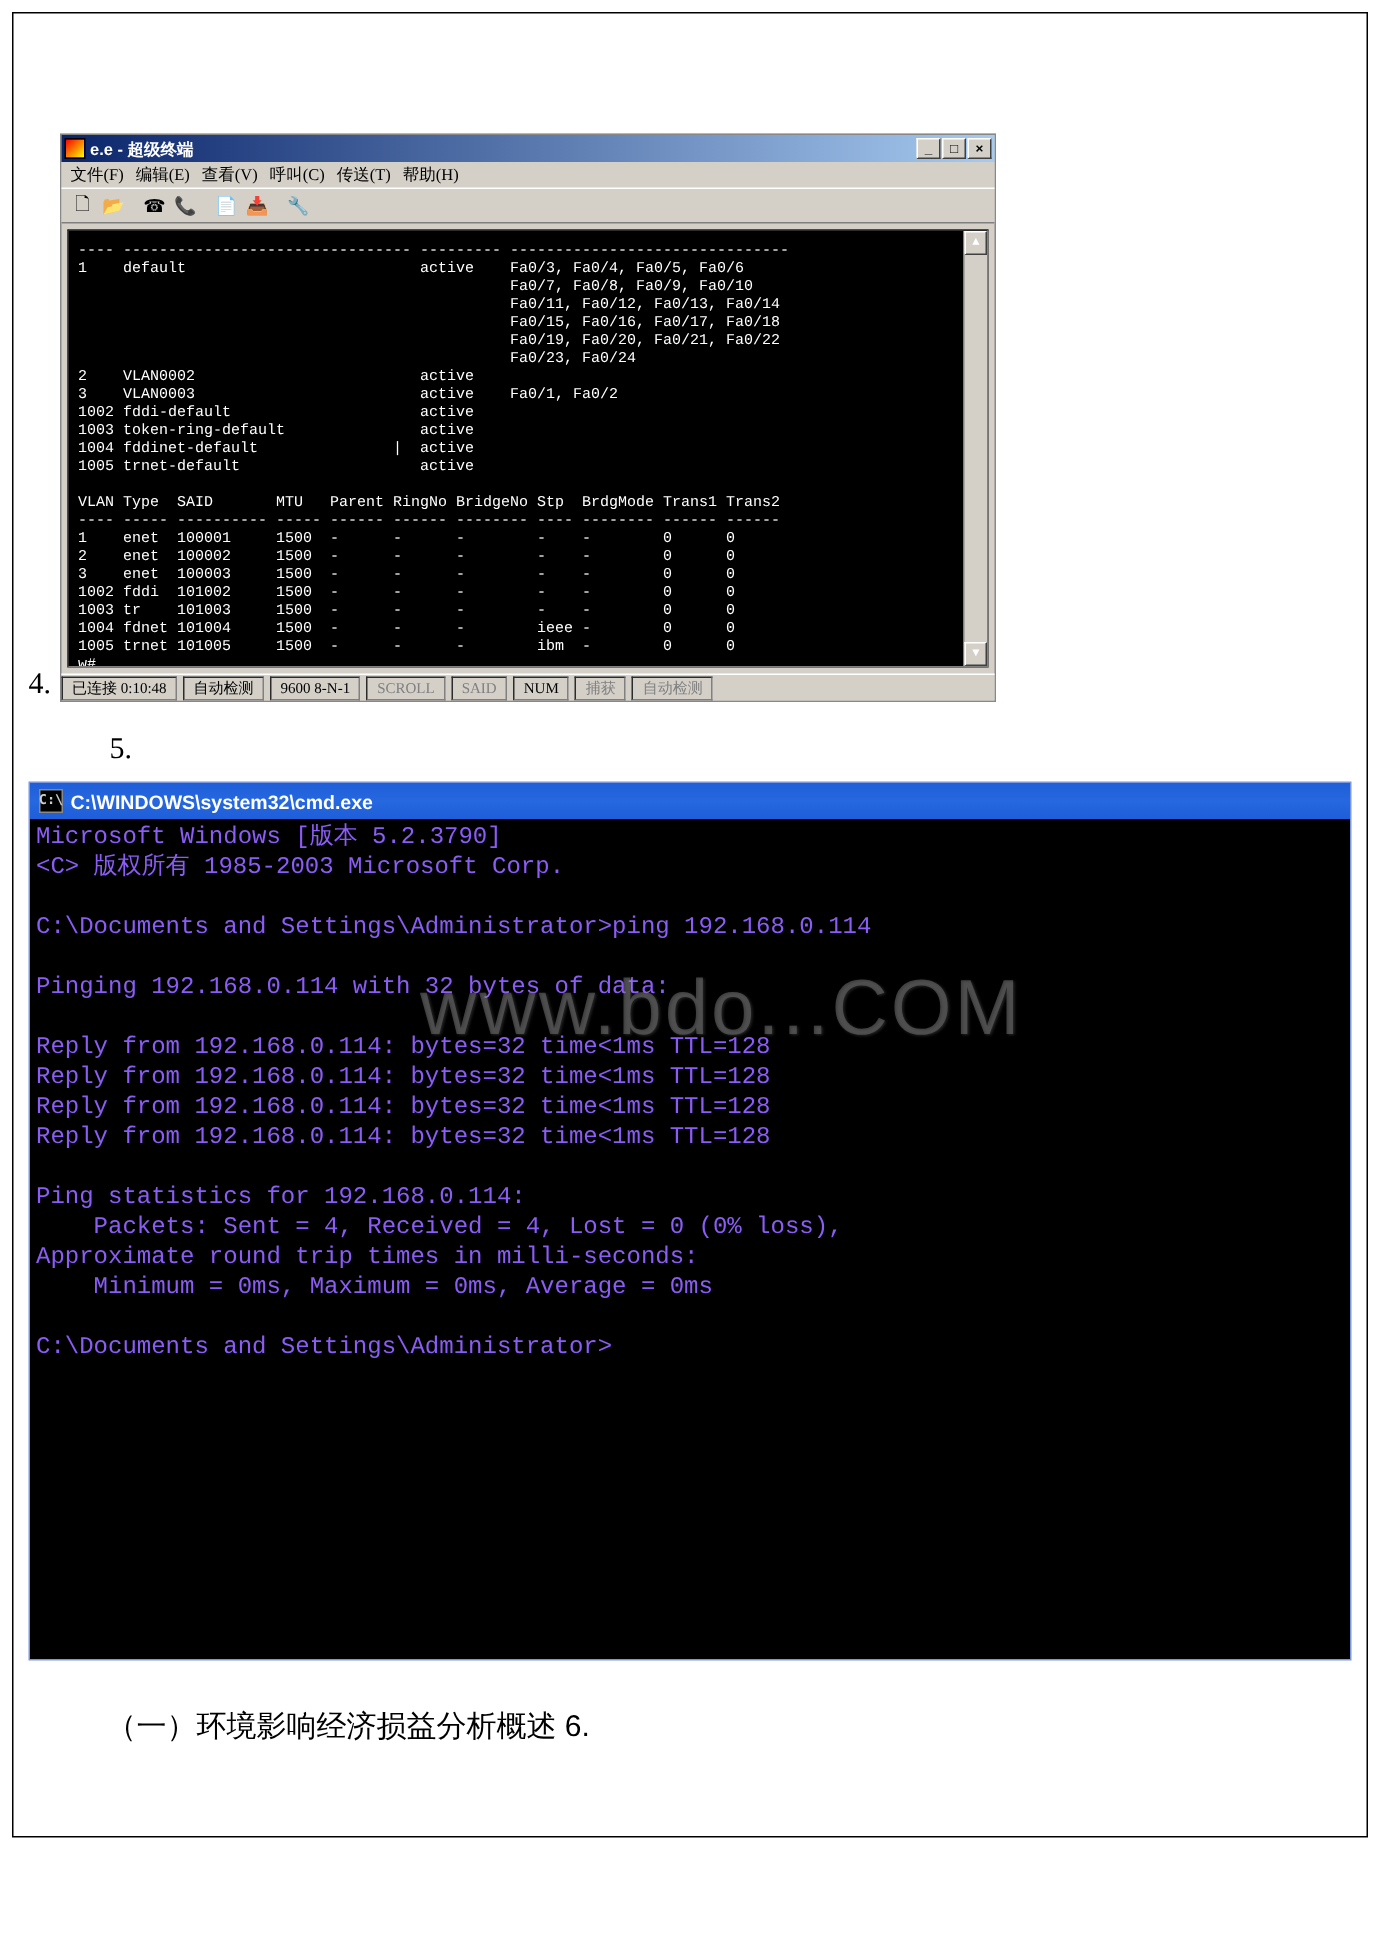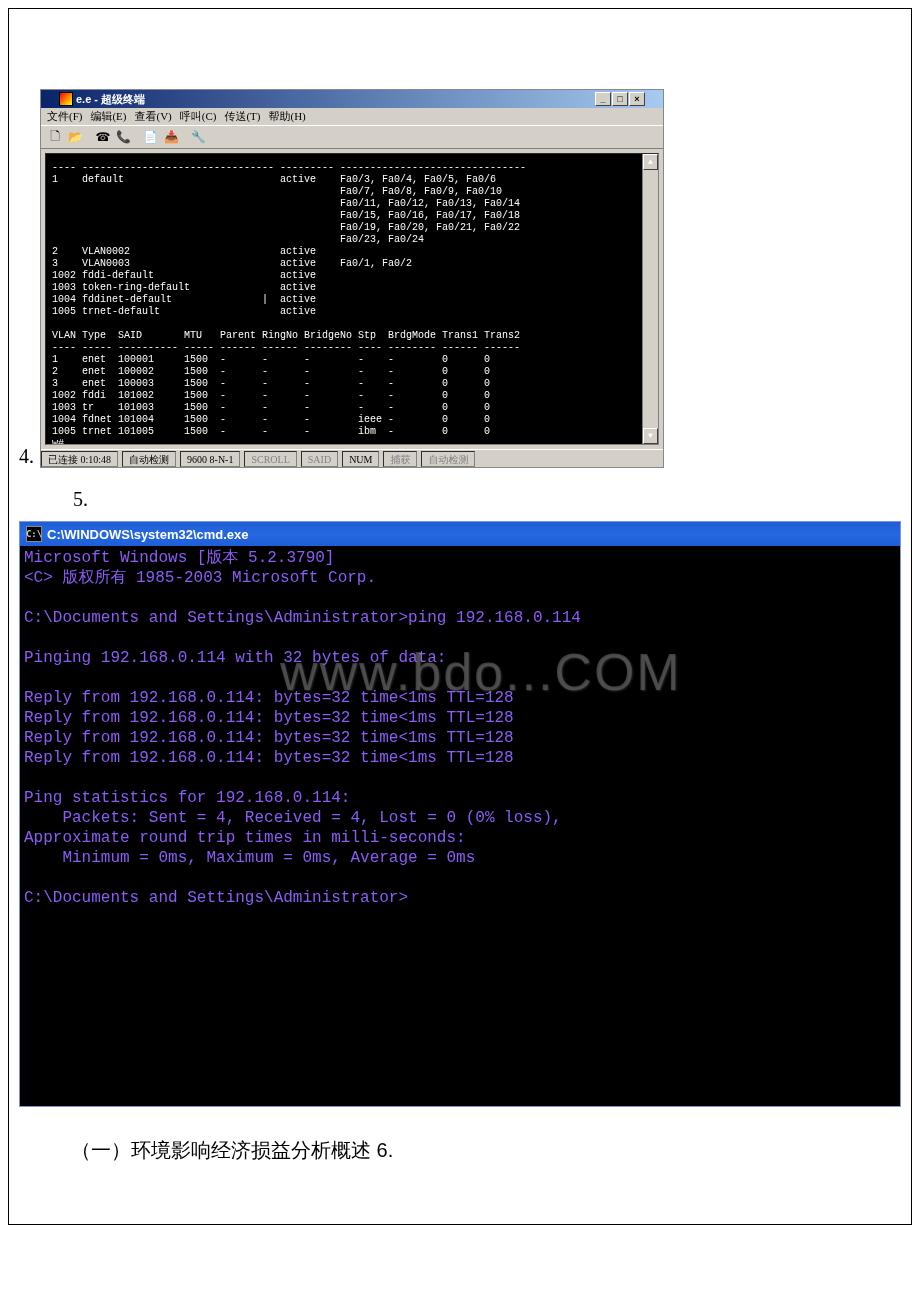--- a/index.html
+++ b/index.html
@@ -32,21 +32,21 @@
       font-family: "MS Sans Serif", Arial, sans-serif;
       font-size: 10px;
       background: #d4d0c8;
     }
     .ht-titlebar {
       background: linear-gradient(90deg, #0a246a, #a6caf0);
       color: #fff;
       height: 18px;
       display: flex;
       align-items: center;
-      padding: 0 18px;
+      padding: 0 2px;
       font-weight: bold;
       font-size: 11px;
       justify-content: space-between;
     }
     .ht-titlebar-left { display:flex; align-items:center; gap:3px; }
     .ht-title-icon {
       width: 14px; height: 14px;
       background: linear-gradient(135deg,#f00,#ff0);
       border:1px solid #000;
     }

